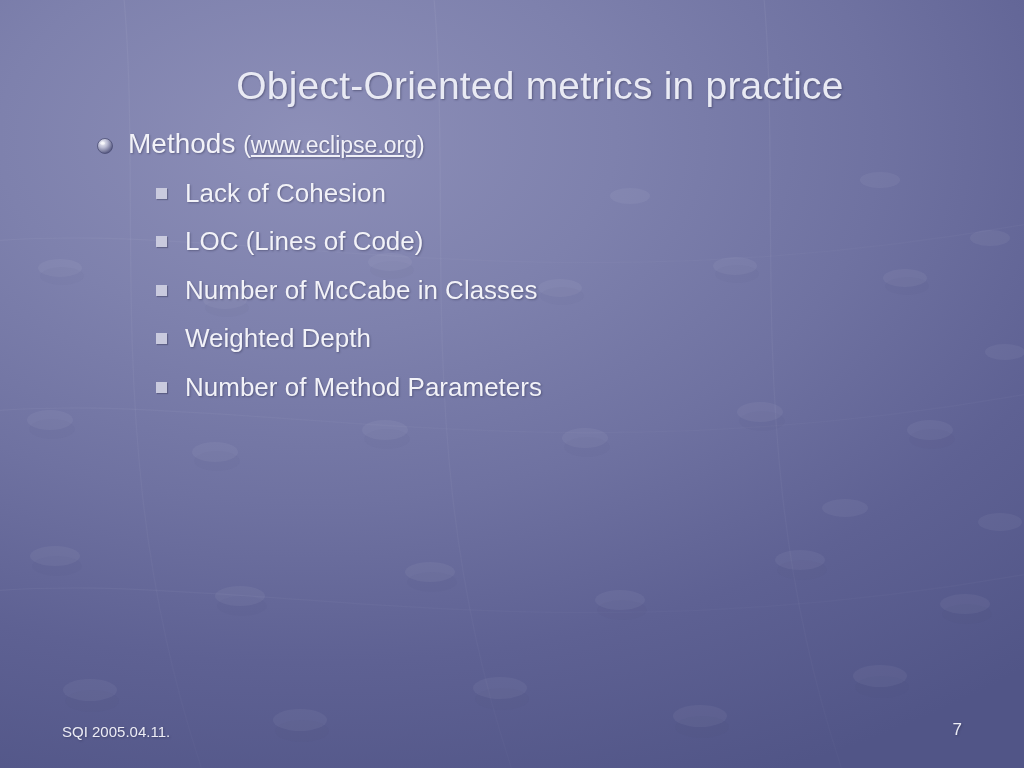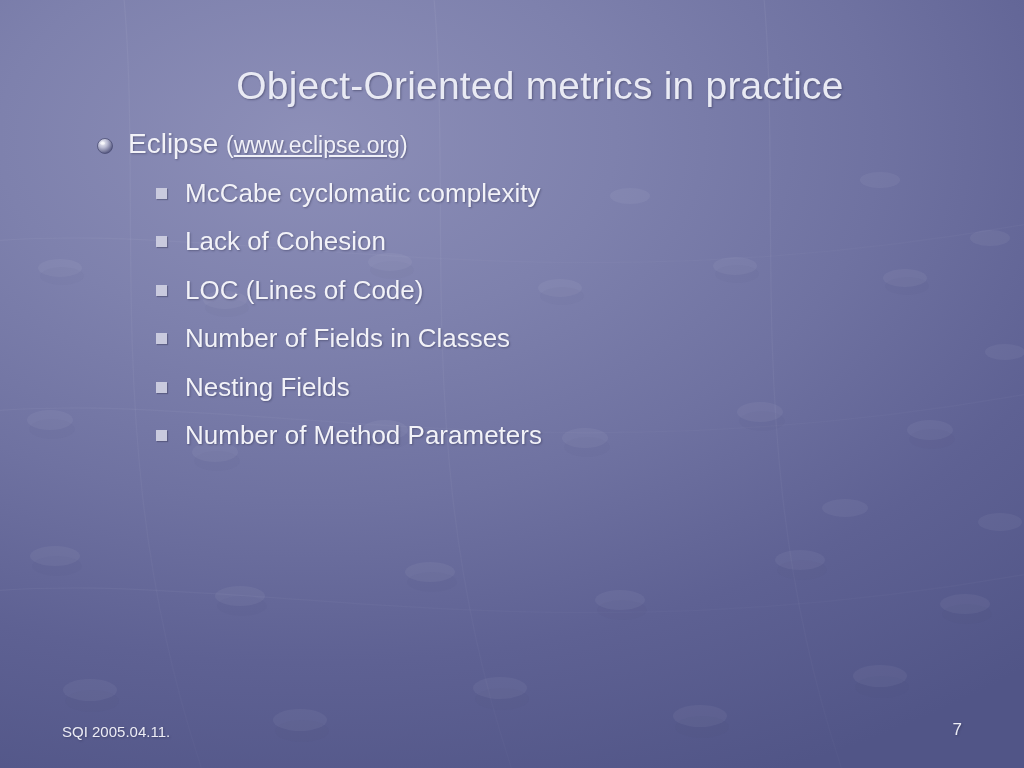--- a/index.html
+++ b/index.html
@@ -221,45 +221,41 @@
               <stop offset="0%" stop-color="#f4f4fa"></stop>
               <stop offset="45%" stop-color="#b9bad2"></stop>
               <stop offset="100%" stop-color="#5a5c84"></stop>
             </radialGradient>
           </defs>
           <circle cx="9" cy="9" r="7.5" fill="url(#sph)" stroke="#4a4c74" stroke-width="0.8"></circle>
           <ellipse cx="6.6" cy="6.2" rx="2.3" ry="1.6" fill="#ffffff" fill-opacity="0.6"></ellipse>
         </svg>
       </span>
       <span class="lvl1-text">
-        <span>Eclipse</span>
+        <span>Methods</span>
         <span class="paren">(</span><a class="link" href="#">www.eclipse.org</a><span class="paren">)</span>
       </span>
     </div>
 
     <ul class="lvl2-list">
       <li class="lvl2">
         <span class="sq-bullet"></span>
-        <span class="lvl2-text">McCabe cyclomatic complexity</span>
-      </li>
-      <li class="lvl2">
-        <span class="sq-bullet"></span>
         <span class="lvl2-text">Lack of Cohesion</span>
       </li>
       <li class="lvl2">
         <span class="sq-bullet"></span>
         <span class="lvl2-text">LOC (Lines of Code)</span>
       </li>
       <li class="lvl2">
         <span class="sq-bullet"></span>
-        <span class="lvl2-text">Number of Fields in Classes</span>
-      </li>
-      <li class="lvl2">
-        <span class="sq-bullet"></span>
-        <span class="lvl2-text">Nesting Fields</span>
+        <span class="lvl2-text">Number of McCabe in Classes</span>
+      </li>
+      <li class="lvl2">
+        <span class="sq-bullet"></span>
+        <span class="lvl2-text">Weighted Depth</span>
       </li>
       <li class="lvl2">
         <span class="sq-bullet"></span>
         <span class="lvl2-text">Number of Method Parameters</span>
       </li>
     </ul>
   </div>
 
   <div class="footer-left">SQI  2005.04.11.</div>
   <div class="footer-right">7</div>

